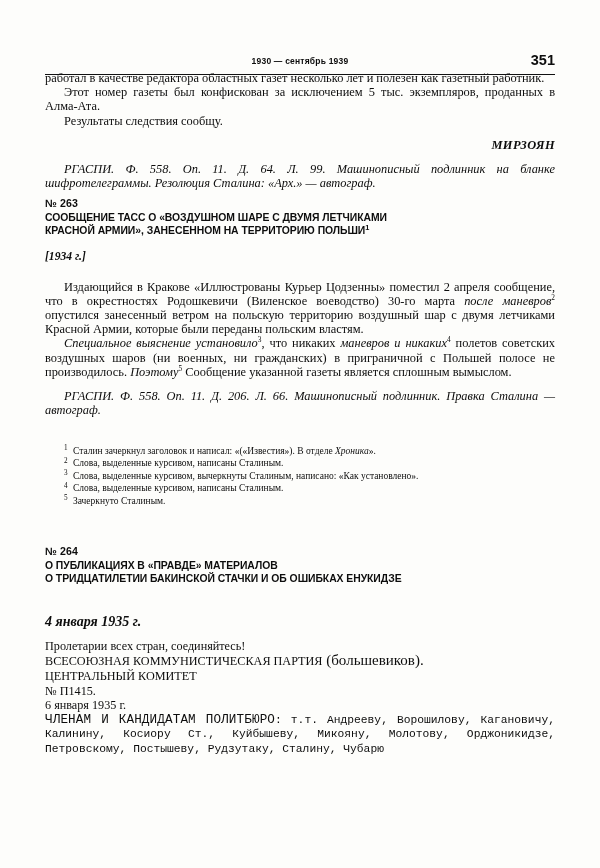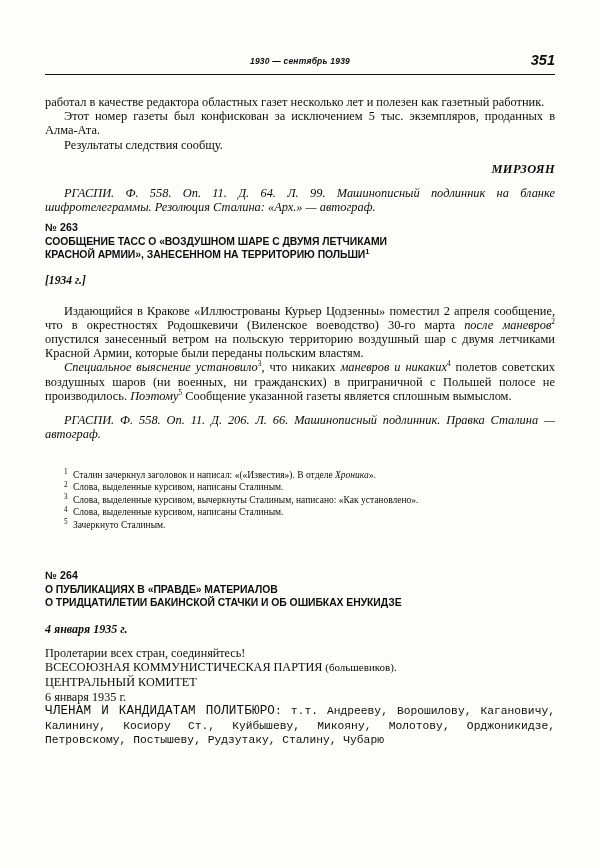--- a/index.html
+++ b/index.html
@@ -22,22 +22,21 @@
     position: absolute;
     left: 45px;
     top: 0;
     width: 510px;
   }
 
   
   .runhead {
     position: relative;
     height: 30px;
-    padding-top: 56px;
-    font-style: italic;
+    padding-top: 32px;
   }
   .runhead-title {
     position: absolute;
     left: 50%;
     top: 56px;
     transform: translateX(-50%);
     font-family: "Liberation Sans", "DejaVu Sans", sans-serif;
     font-size: 8.5px;
     font-weight: bold;
     letter-spacing: .2px;
@@ -108,23 +107,23 @@
     margin-top: 2px;
   }
   .doc-date {
     margin-top: 12px;
     font-style: italic;
     font-size: 11.6px;
     font-family: "Liberation Serif", "DejaVu Serif", serif;
     font-weight: bold;
   }
   .doc-date-b {
-    margin-top: 12px;
-    font-style: italic;
-    font-size: 12px;
+    margin-top: 28px;
+    font-style: italic;
+    font-size: 14px;
     font-family: "Liberation Serif", "DejaVu Serif", serif;
     font-weight: bold;
   }
   .after-date {
     margin-top: 8px;
   }
 
   sup {
     font-size: 7.4px;
     vertical-align: super;
@@ -152,21 +151,21 @@
   }
 
   
   .proto {
     margin-top: 9px;
     font-size: 12.2px;
     line-height: 14.6px;
     text-align: left;
   }
   .proto-line { text-indent: 0; }
-  .caps-small { font-size: 11px; }
+  .caps-small { font-size: 15px; }
   .proto-names {
     text-align: justify;
     line-height: 14.6px;
     text-indent: 0;
     font-family: Liberation Mono, monospace;
   }
   .nm { font-size: 11.3px; }
   .bigcaps { font-size: 12.6px; letter-spacing: .15px; }
 </style>
 </head>
@@ -220,18 +219,19 @@
         <span>О ПУБЛИКАЦИЯХ В «ПРАВДЕ» МАТЕРИАЛОВ</span><br>
         <span>О ТРИДЦАТИЛЕТИИ БАКИНСКОЙ СТАЧКИ И ОБ ОШИБКАХ ЕНУКИДЗЕ</span>
       </div>
       <div class="doc-date-b">4 января 1935 г.</div>
     </div>
 
     <div class="proto">
       <p class="proto-line">Пролетарии всех стран, соединяйтесь!</p>
       <p class="proto-line"><span>ВСЕСОЮЗНАЯ КОММУНИСТИЧЕСКАЯ ПАРТИЯ</span><span class="caps-small"> (большевиков).</span></p>
       <p class="proto-line">ЦЕНТРАЛЬНЫЙ КОМИТЕТ</p>
+      <p class="proto-line">№ П1415.</p>
       <p class="proto-line">6 января 1935 г.</p>
       <p class="proto-names"><span class="bigcaps">ЧЛЕНАМ И КАНДИДАТАМ ПОЛИТБЮРО</span><span class="nm">: т.т. Андрееву, Ворошилову, Кагановичу, Калинину, Косиору Ст., Куйбышеву, Микояну, Молотову, Орджоникидзе, Петровскому, Постышеву, Рудзутаку, Сталину, Чубарю</span></p>
     </div>
 
   </div>
 </div>
 
 </body></html>

